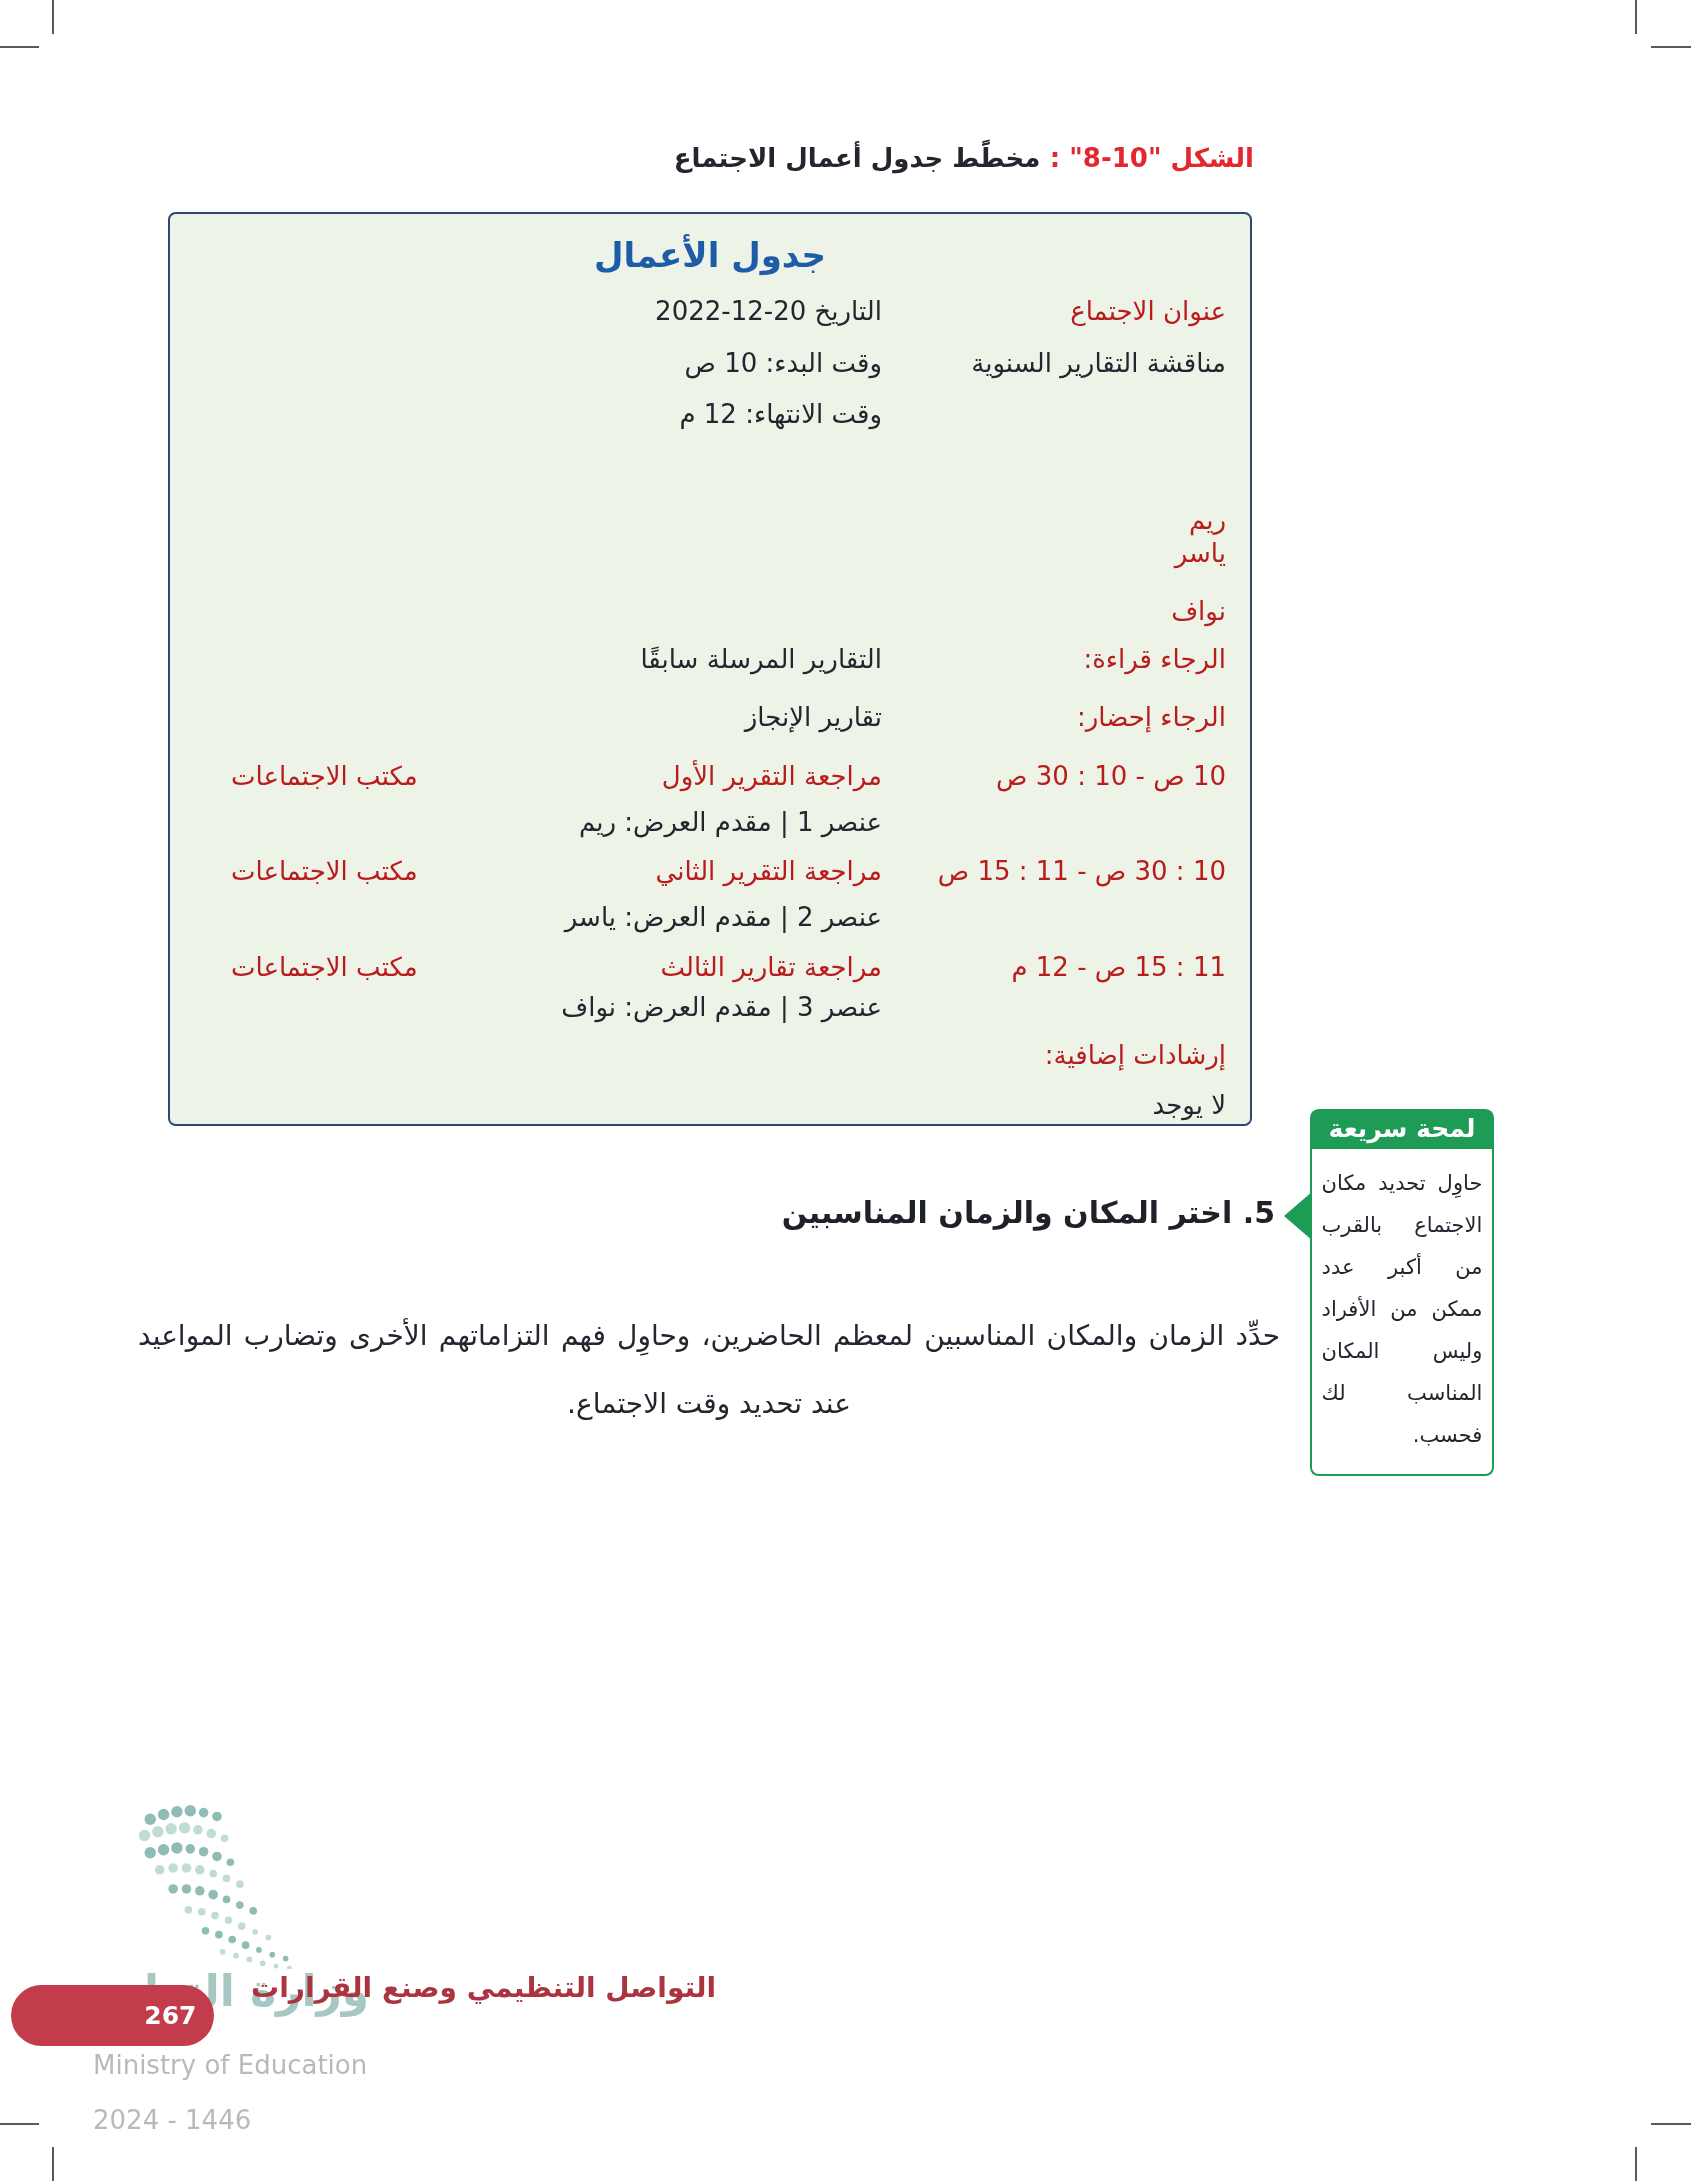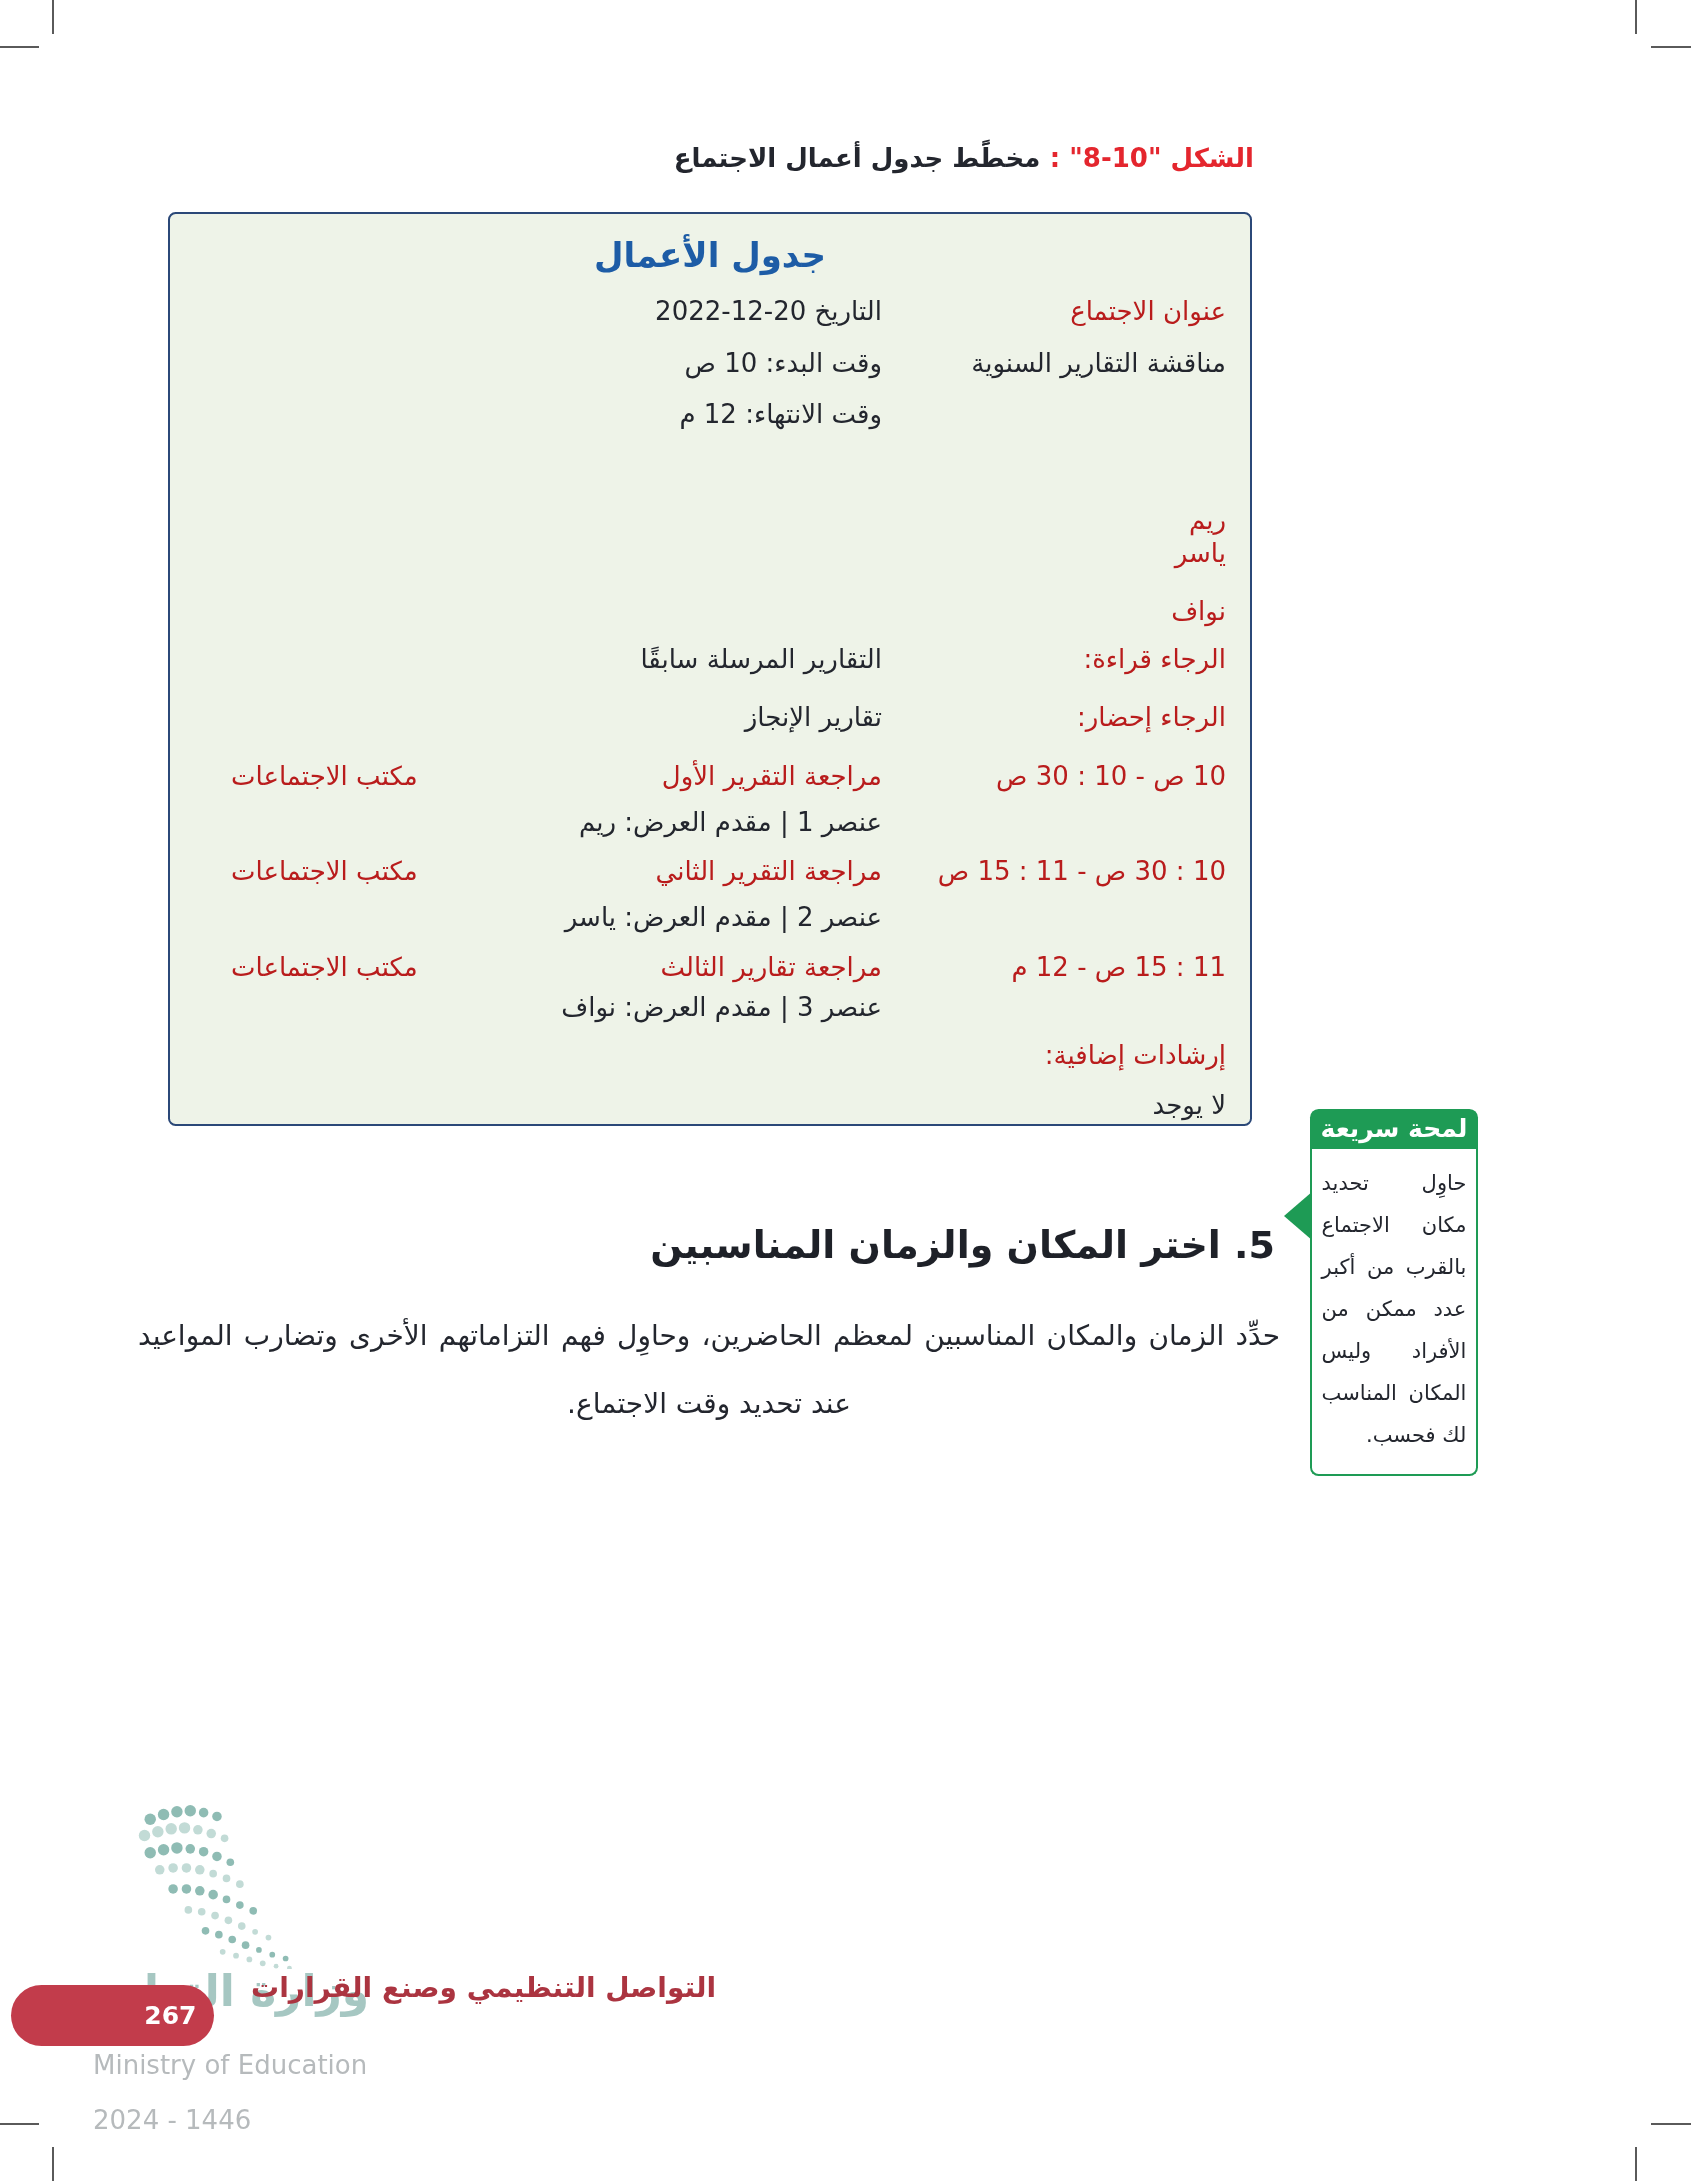--- a/index.html
+++ b/index.html
@@ -20,31 +20,31 @@
   }
   .agenda-title{position:absolute;top:21px;left:0;width:100%;text-align:center;
     font-size:34px;font-weight:bold;color:#1d5ca6;}
   .row{position:absolute;white-space:nowrap;font-size:26px;}
   .blue{color:#b91c1c;font-weight:normal;}
   .dark{color:#23262e;}
   .mid{right:368px;}
   .lbl{right:24px;}
   .loc{left:61px;}
   
-  .h-ar{position:absolute;top:1223px;right:416px;font-size:38px;font-weight:bold;color:#1e2128;white-space:nowrap;}
+  .h-ar{position:absolute;top:1195px;right:416px;font-size:30px;font-weight:bold;color:#1e2128;white-space:nowrap;}
   .h-en{position:absolute;top:1271px;left:709px;width:354px;text-align:center;
     font-size:24px;font-weight:bold;color:#1e2128;direction:ltr;font-family:"DejaVu Sans",sans-serif;}
   .pointer{position:absolute;left:1285px;top:1191px;width:0;height:0;
     border-top:25px solid transparent;border-bottom:25px solid transparent;border-left:none;
     border-right:29px solid #1e9b55;}
   .body-par{position:absolute;left:139px;top:1302px;width:1142px;
     font-size:28px;line-height:68px;color:#23262e;
     text-align:justify;text-align-last:center;}
   
-  .side{position:absolute;left:1311px;top:1109px;width:168px;}
+  .side{position:absolute;left:1311px;top:1109px;width:184px;}
   .side-head{height:40px;line-height:40px;background:#1e9b55;border-radius:8.6px 8.6px 0 0;
     text-align:center;color:#ffffff;font-size:25px;font-weight:bold;}
   .side-body{background:#ffffff;border:2.9px solid #1e9b55;border-top:none;
     border-radius:0 0 8.6px 8.6px;padding:13.4px 9.6px 15.3px 9.6px;
     font-size:21px;line-height:42px;color:#23262e;text-align:justify;text-align-last:right;min-height:296px;box-sizing:content-box;}
   
   .pill{position:absolute;left:11.5px;top:1973px;width:203px;height:61px;background:#c23c4b;
     border-radius:31px;z-index:3;direction:ltr;text-align:right;margin-top:12px;}
   .pill span{display:inline-block;margin:16.3px 17px 0 0;color:#ffffff;font-size:25px;font-weight:bold;}
   .chapter-title{position:absolute;right:975px;top:1971px;font-size:28px;font-weight:bold;

